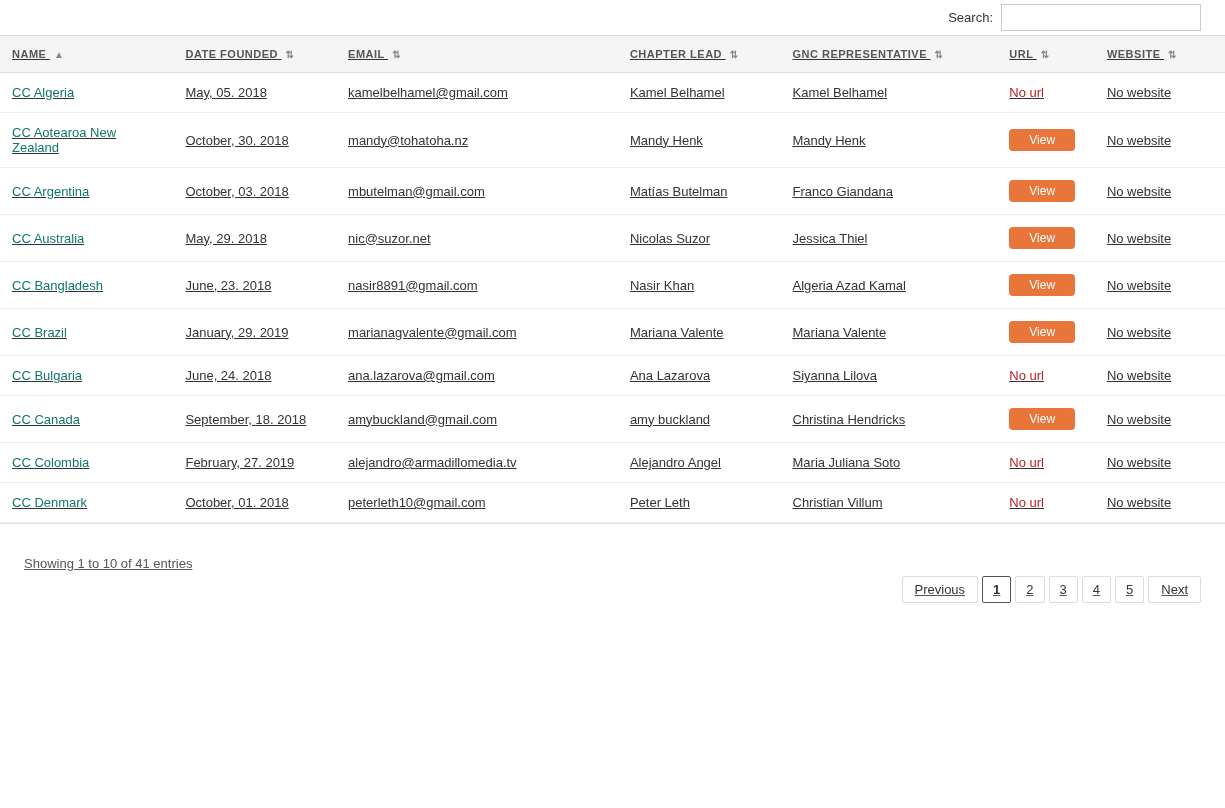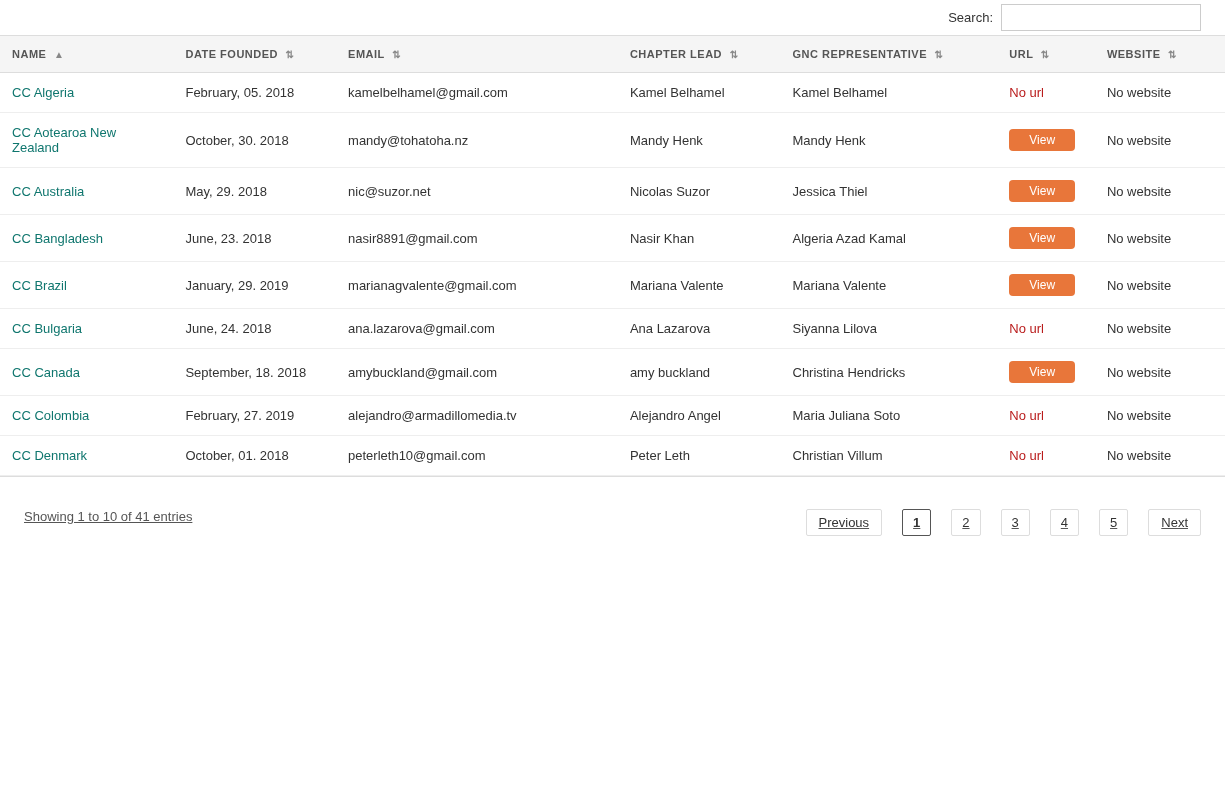--- a/index.html
+++ b/index.html
@@ -28,20 +28,21 @@
 
     .table-container {
       width: 100%;
       border-top: 1px solid #ddd;
       border-bottom: 1px solid #ddd;
     }
 
     table {
       width: 100%;
       border-collapse: collapse;
+      text-decoration: underline;
     }
 
     thead tr {
       background: #f5f5f5;
       border-bottom: 1px solid #ddd;
     }
 
     thead th {
       padding: 12px 12px;
       text-align: left;
@@ -100,21 +101,22 @@
       justify-content: space-between;
       padding: 32px 24px;
       font-size: 13px;
       color: #555;
       text-decoration: underline;
     }
 
     .pagination {
       display: flex;
       align-items: center;
-      gap: 20px;
+      gap: 4px;
+      margin-top: 20px;
     }
 
     .pagination button {
       padding: 5px 12px;
       border: 1px solid #ddd;
       background: #fff;
       color: #333;
       font-size: 13px;
       cursor: pointer;
       border-radius: 2px;
@@ -181,33 +183,42 @@
           URL <span class="sort-icon">⇅</span>
         </th>
         <th class="col-website">
           WEBSITE <span class="sort-icon">⇅</span>
         </th>
       </tr>
     </thead>
     <tbody id="table-body">
     <tr>
           <td class="col-name"><span class="link-cell">CC Algeria</span></td>
-          <td class="col-date">February, 05. 2018</td>
+          <td class="col-date">May, 05. 2018</td>
           <td class="col-email">kamelbelhamel@gmail.com</td>
           <td class="col-chapter">Kamel Belhamel</td>
           <td class="col-gnc">Kamel Belhamel</td>
           <td class="col-url"><span class="no-url">No url</span></td>
           <td class="col-website">No website</td>
         </tr>
         <tr>
           <td class="col-name"><span class="link-cell">CC Aotearoa New Zealand</span></td>
           <td class="col-date">October, 30. 2018</td>
           <td class="col-email">mandy@tohatoha.nz</td>
           <td class="col-chapter">Mandy Henk</td>
           <td class="col-gnc">Mandy Henk</td>
+          <td class="col-url"><button class="view-btn">View</button></td>
+          <td class="col-website">No website</td>
+        </tr>
+        <tr>
+          <td class="col-name"><span class="link-cell">CC Argentina</span></td>
+          <td class="col-date">October, 03. 2018</td>
+          <td class="col-email">mbutelman@gmail.com</td>
+          <td class="col-chapter">Matías Butelman</td>
+          <td class="col-gnc">Franco Giandana</td>
           <td class="col-url"><button class="view-btn">View</button></td>
           <td class="col-website">No website</td>
         </tr>
         <tr>
           <td class="col-name"><span class="link-cell">CC Australia</span></td>
           <td class="col-date">May, 29. 2018</td>
           <td class="col-email">nic@suzor.net</td>
           <td class="col-chapter">Nicolas Suzor</td>
           <td class="col-gnc">Jessica Thiel</td>
           <td class="col-url"><button class="view-btn">View</button></td>

